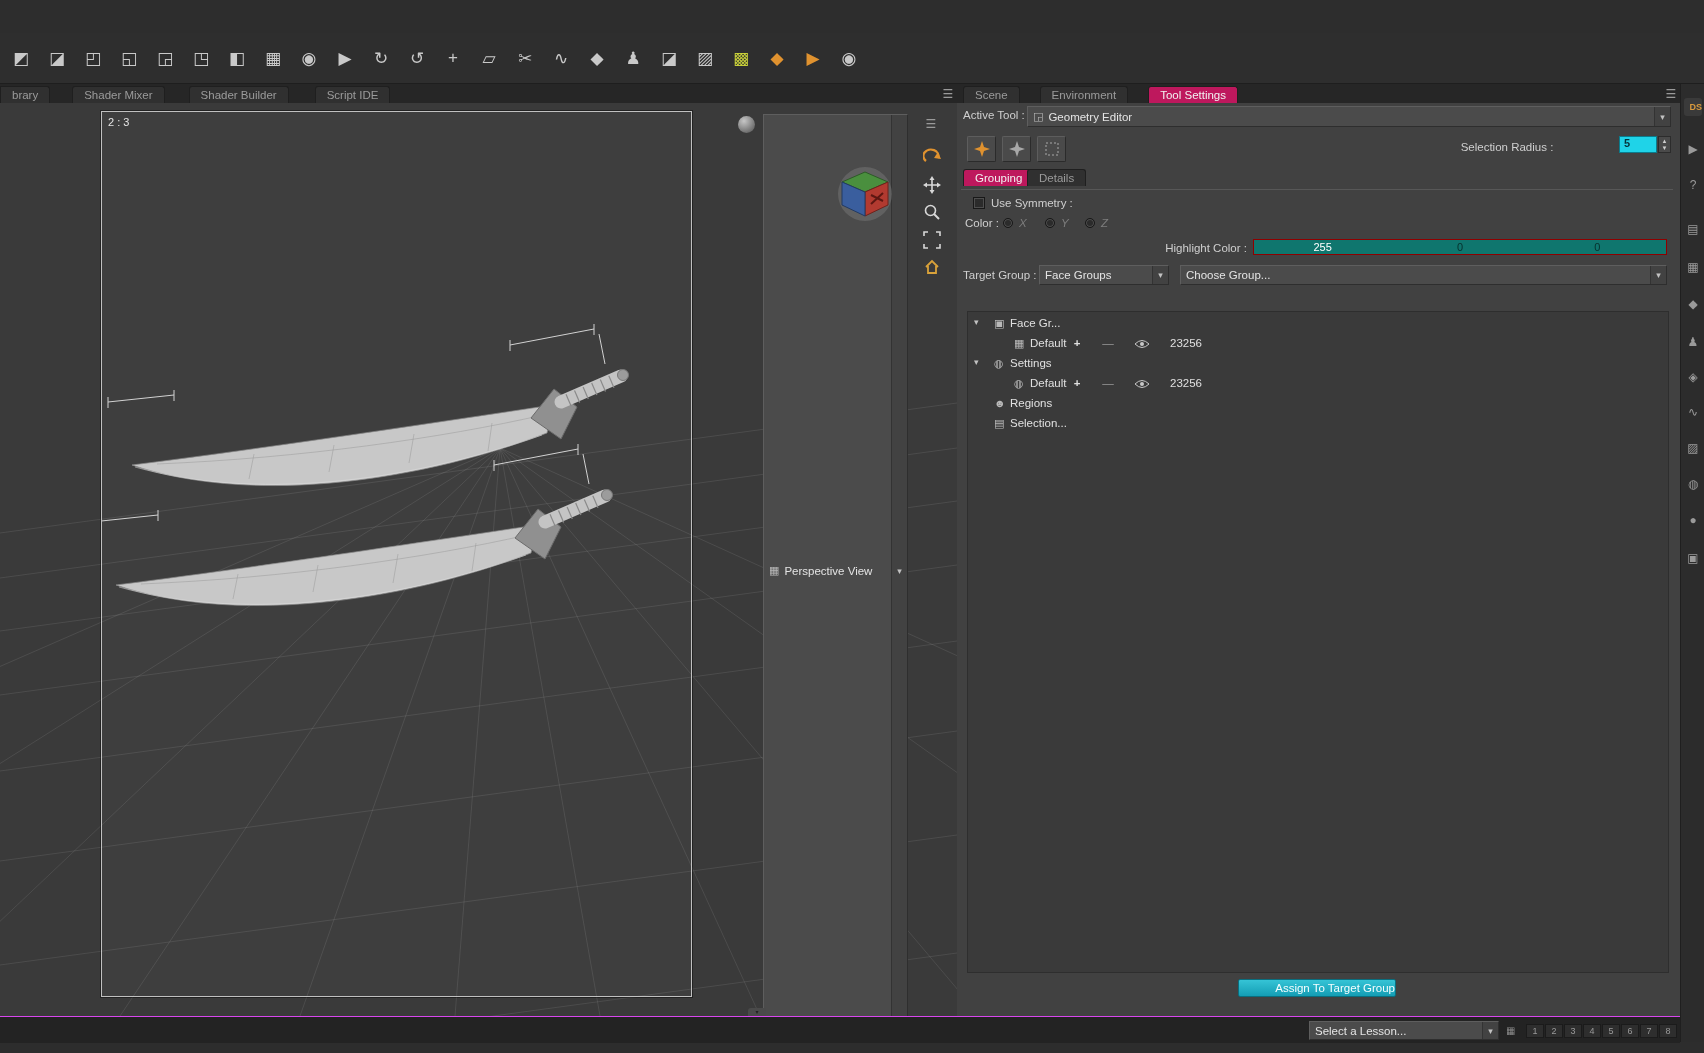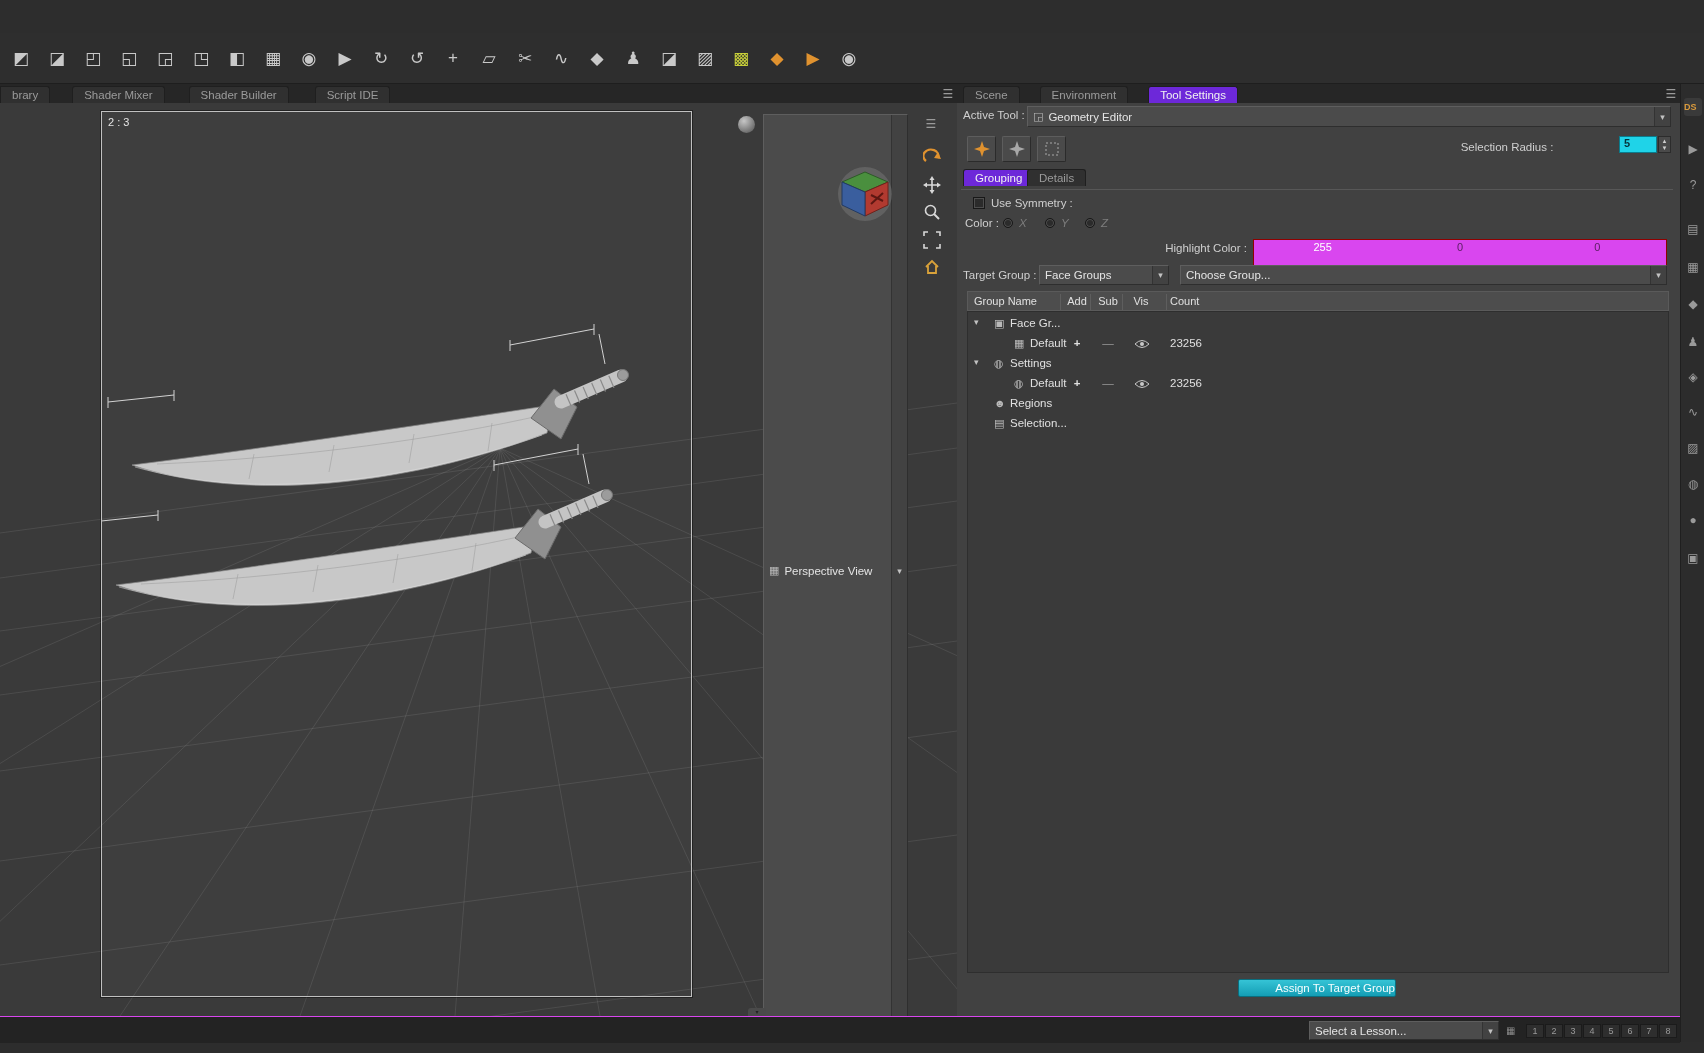--- a/index.html
+++ b/index.html
@@ -15,54 +15,54 @@
   .restore-glyph{width:10px;height:9px;border:1px solid #e6e6e6;position:relative}
   .restore-glyph:before{content:"";position:absolute;left:2px;top:-4px;width:10px;height:9px;border:1px solid #e6e6e6;border-bottom:none;border-left:none}
   
   .toolbar{position:absolute;left:0;top:33px;width:1704px;height:51px;background:#2e2e2e;border-bottom:1px solid #1e1e1e;display:flex;align-items:center;padding-left:3px}
   .tool{width:34px;height:36px;margin:0 1px;display:flex;align-items:center;justify-content:center;color:#c9c9c9;font-size:17px;border-radius:3px}
   .tool.accent{color:#e0922f}
   .tool.accent2{color:#c7cf3a}
   
   .tabstrip{position:absolute;top:84px;height:19px;background:#262626;display:flex;align-items:flex-end}
   .tab{font-size:11.5px;color:#9b9b9b;padding:2px 11px 2px 11px;background:#303030;border:1px solid #1f1f1f;border-bottom:none;border-radius:3px 3px 0 0;margin-right:4px;white-space:nowrap}
-  .tab.active{background:#6d28d9;color:#f2f2f2}
+  .tab.active{background:#be185d;color:#f2f2f2}
   .pane-menu{font-size:12px;color:#9a9a9a;width:18px;text-align:center}
   
   #viewport{position:absolute;left:0;top:103px;width:957px;height:913px;background:#3a3a3a;overflow:hidden}
   #frame{position:absolute;left:101px;top:8px;width:591px;height:886px;border:1px solid rgba(225,225,225,.8);box-shadow:0 0 0 1px rgba(0,0,0,.4);background:rgba(255,255,255,.025)}
   .aspect-label{position:absolute;left:6px;top:4px;font-size:11px;color:#e4e4e4}
   .vp-dd{position:absolute;left:763px;top:11px;width:145px;height:21px}
   .dd{background:#4b4b4b;border:1px solid #5e5e5e;border-right-color:#2e2e2e;border-bottom-color:#2e2e2e;display:flex;align-items:center;font-size:11.5px;color:#e4e4e4;height:100%;padding-left:5px}
   .dd .arrow{margin-left:auto;width:16px;align-self:stretch;background:#424242;border-left:1px solid #333;display:flex;align-items:center;justify-content:center;font-size:9px;color:#c2c2c2}
   .dd .dd-icon{font-size:11px;color:#b8b8b8;margin-right:5px}
   .sphere-icon{width:17px;height:17px;border-radius:50%;background:radial-gradient(circle at 6px 5px,#c6c6c6,#4e4e4e)}
   .nav-icon{position:absolute;left:922px;width:20px;height:20px;display:flex;align-items:center;justify-content:center}
   
   #rpanel{position:absolute;left:957px;top:103px;width:723px;height:913px;background:#414141}
   .lbl{font-size:11.5px;color:#cfcfcf;white-space:nowrap}
   .dim{color:#7d7d7d;font-style:italic}
   .iconbtn{position:absolute;width:29px;height:26px;background:#4a4a4a;border:1px solid #5d5d5d;border-right-color:#2b2b2b;border-bottom-color:#2b2b2b;display:flex;align-items:center;justify-content:center;border-radius:2px}
   .checkbox{width:12px;height:12px;background:#2b2b2b;border:1px solid #181818;box-shadow:inset 0 0 0 1px #4e4e4e}
   .radio{width:10px;height:10px;border-radius:50%;background:#2b2b2b;border:1px solid #181818;box-shadow:inset 0 0 0 1px #4e4e4e}
-  .redbar{position:absolute;left:296px;top:136px;width:414px;height:27px;background:#d946ef;border:1px solid #8f0000;display:flex}
+  .redbar{position:absolute;left:296px;top:136px;width:414px;height:16px;background:#0f766e;border:1px solid #8f0000;display:flex}
   .redbar span{flex:1;text-align:center;font-size:11px;line-height:15px}
   .hdrcell{position:absolute;top:0;font-size:11px;color:#e0e0e0}
   .vsep{position:absolute;top:2px;width:1px;height:16px;background:#5e5e5e}
   .grow{position:absolute;left:0;width:700px;height:20px;font-size:11.5px;color:#e0e0e0}
   .grow span{position:absolute;top:3px}
   .rowicon{color:#b9b9b9;font-size:11px}
   .expander{color:#c2c2c2;font-size:9px}
   .cyanbox{position:absolute;left:662px;top:33px;width:38px;height:17px;background:#1fd3e8;border:1px solid #0b7b8c;font-size:11px;color:#05343c;font-weight:bold;padding-left:4px}
   .spinner{position:absolute;left:701px;top:33px;width:13px;height:17px;background:#4a4a4a;border:1px solid #2c2c2c;display:flex;flex-direction:column;align-items:center;justify-content:center;font-size:6px;color:#cfcfcf;line-height:7px}
   .assign-btn{position:absolute;left:281px;top:876px;width:158px;height:18px;background:linear-gradient(#35c4d6,#149db4);border:1px solid #0a6e7e;border-radius:2px;color:#f4feff;font-size:11.5px;text-align:right;line-height:16px}
   
   #rail{position:absolute;left:1680px;top:84px;width:24px;height:958px;background:#2c2c2c;border-left:1px solid #1f1f1f}
   .rail-icon{position:absolute;left:0;width:24px;text-align:center;font-size:12px;color:#9a9a9a}
-  .ds-logo{position:absolute;left:3px;top:14px;width:18px;height:18px;background:#3a3a3a;border-radius:3px;color:#d99a3d;font-size:9px;font-weight:bold;text-align:left;line-height:18px}
+  .ds-logo{position:absolute;left:3px;top:14px;width:18px;height:18px;background:#3a3a3a;border-radius:3px;color:#d99a3d;font-size:9px;font-weight:bold;text-align:right;line-height:18px}
   
   #lessonbar{position:absolute;left:0;top:1016px;width:1680px;height:27px;background:#232323;border-top:1px solid #d946ef}
   .pagecell{position:absolute;top:7px;width:18px;height:14px;background:#2e2e2e;border:1px solid #1b1b1b;color:#9a9a9a;font-size:9px;text-align:center;line-height:12px}
   
   #taskbar{position:absolute;left:0;top:1043px;width:1704px;height:10px;background:#0d0d0d}
   .tb-sliver{position:absolute;top:2px;width:22px;height:8px;border-radius:2px 2px 0 0}
   .notch{position:absolute;left:748px;top:1008px;width:18px;height:8px;background:#4a4a4a;border-radius:3px 3px 0 0;color:#222;font-size:6px;text-align:center;line-height:8px}
 </style>
 </head>
 <body>
@@ -290,31 +290,20 @@
     <span class="lbl abs" style="left:6px;top:166px">Target Group :</span>
     <div class="dd abs" style="left:82px;top:162px;width:130px;height:20px">
       <span>Face Groups</span>
       <span class="arrow">▾</span>
     </div>
     <div class="dd abs" style="left:223px;top:162px;width:487px;height:20px">
       <span>Choose Group...</span>
       <span class="arrow">▾</span>
     </div>
 
-    <div class="abs" style="left:10px;top:188px;width:702px;height:20px;background:#4d4d4d;border:1px solid #5a5a5a">
-      <span class="hdrcell" style="left:6px;top:3px">Group Name</span>
-      <span class="hdrcell" style="left:94px;top:3px;width:30px;text-align:center">Add</span>
-      <span class="hdrcell" style="left:124px;top:3px;width:32px;text-align:center">Sub</span>
-      <span class="hdrcell" style="left:156px;top:3px;width:34px;text-align:center">Vis</span>
-      <span class="hdrcell" style="left:202px;top:3px">Count</span>
-      <div class="vsep" style="left:92px"></div>
-        <div class="vsep" style="left:122px"></div>
-      <div class="vsep" style="left:154px"></div>
-        <div class="vsep" style="left:198px"></div>
-    </div>
 
     <div class="abs" style="left:10px;top:208px;width:702px;height:662px;background:#3a3a3a;border:1px solid #2e2e2e">
       <div class="grow" style="top:2px">
         <span class="expander" style="left:6px">▾</span>
         <span class="rowicon" style="left:26px">▣</span>
         <span style="left:42px">Face Gr...</span>
       </div>
       <div class="grow" style="top:22px">
         <span class="rowicon" style="left:46px">▦</span>
         <span style="left:62px">Default</span>

